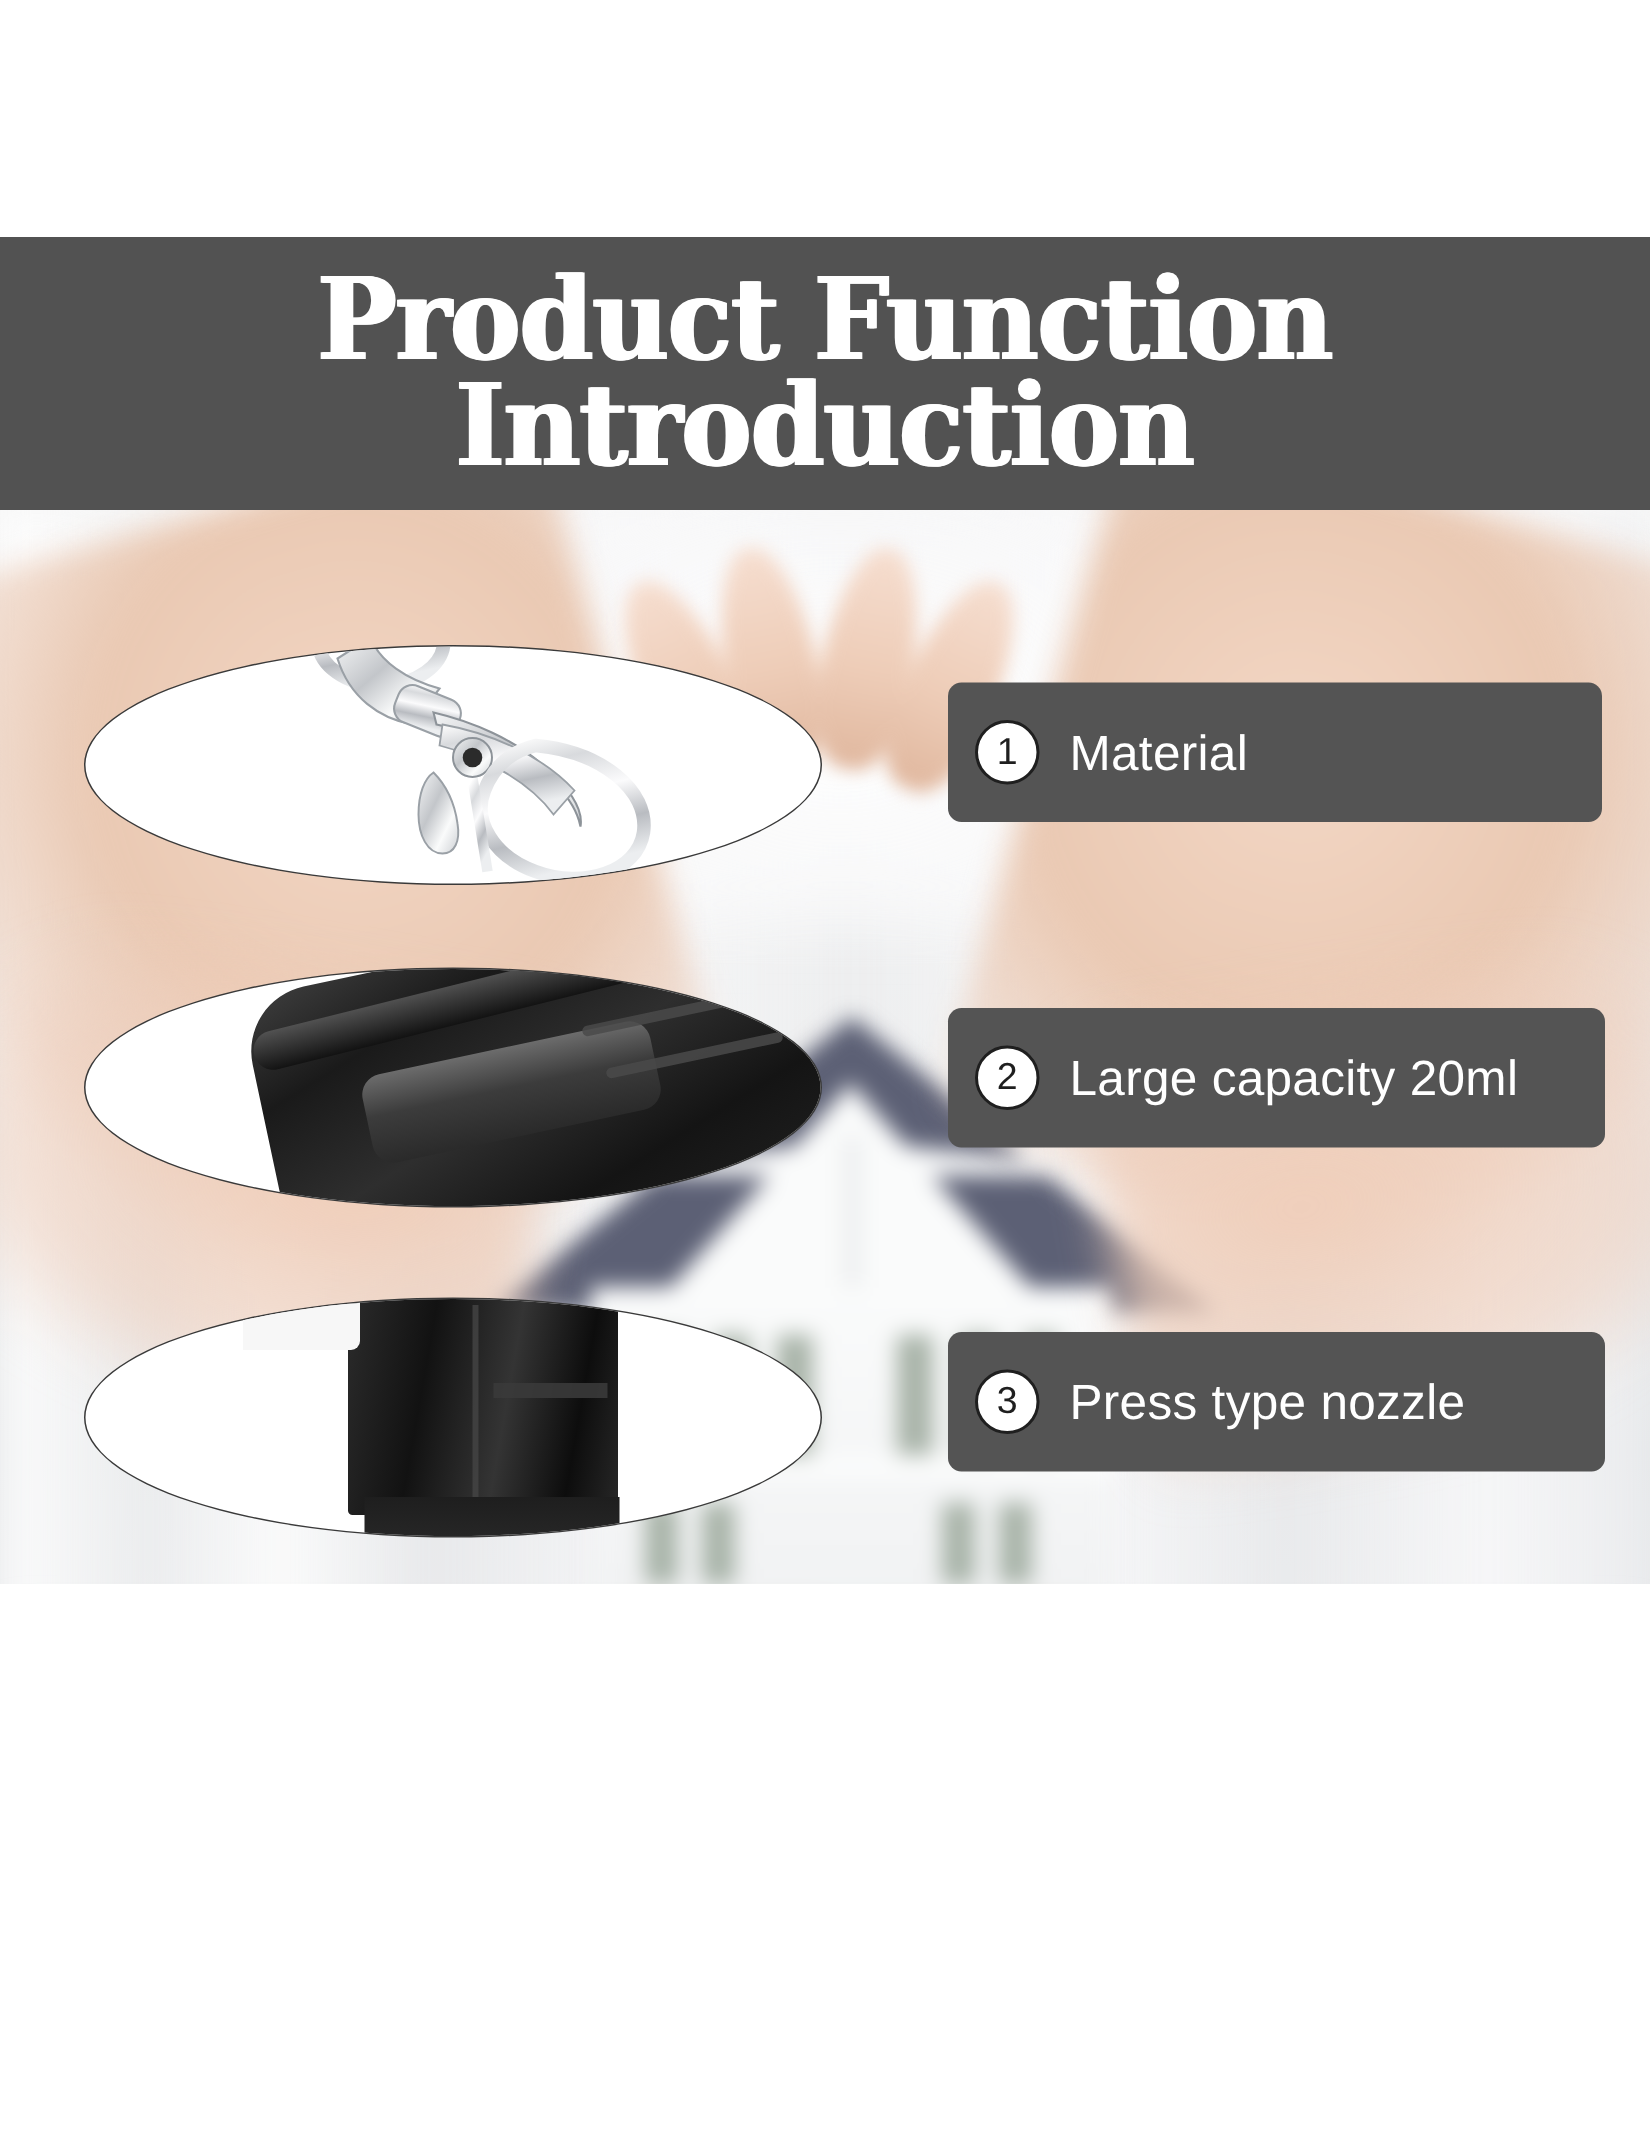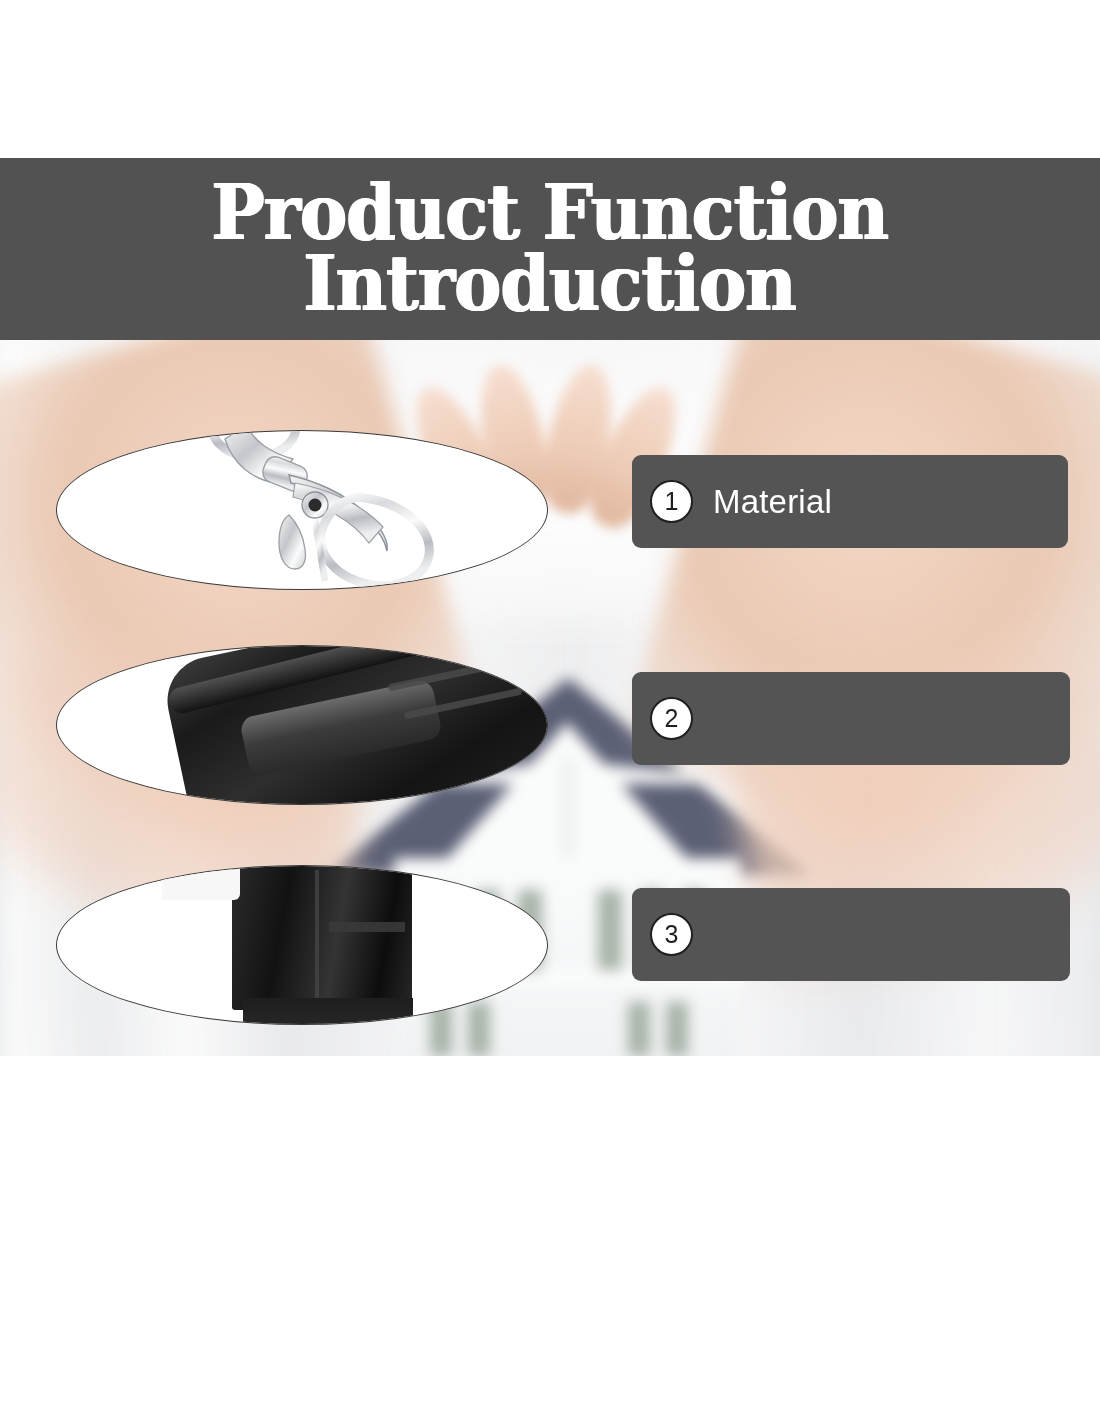--- a/index.html
+++ b/index.html
@@ -256,36 +256,38 @@
         <div class="oval-inner">
           <div class="bottle-body"></div>
           <div class="bottle-edge"></div>
           <div class="bottle-hi"></div>
           <div class="bottle-groove" style="left:330px;top:26px;transform:rotate(-12deg);"></div>
           <div class="bottle-groove" style="left:346px;top:54px;transform:rotate(-12deg);"></div>
         </div>
       </div>
       <div class="label-box" style="left: 632px; top: 332px; width: 438px; height: 93px;">
         <div class="num-circle">2</div>
+        <div class="label-text">Large capacity 20ml</div>
       </div>
     </div>
 
     <div class="feature-row">
       <div class="oval" style="left:56px;top:525px;width:490px;height:158px;">
         <div class="oval-inner">
           <div class="nozzle"></div>
           <div class="nozzle-lip"></div>
           <div class="nozzle-notch"></div>
           <div class="nozzle-seam"></div>
           <div class="nozzle-step"></div>
           <div class="nozzle-base"></div>
         </div>
       </div>
       <div class="label-box" style="left: 632px; top: 548px; width: 438px; height: 93px;">
         <div class="num-circle">3</div>
+        <div class="label-text">Press type nozzle</div>
       </div>
     </div>
 
     <div class="feature-row">
       <div class="oval" style="left:56px;top:740px;width:490px;height:158px;">
         <div class="oval-inner">
           <div class="base-cyl"></div>
           <div class="base-shine"></div>
           <div class="base-slit" style="left:236px;top:-30px;"></div>
           <div class="base-slit" style="left:290px;top:-30px;"></div>

